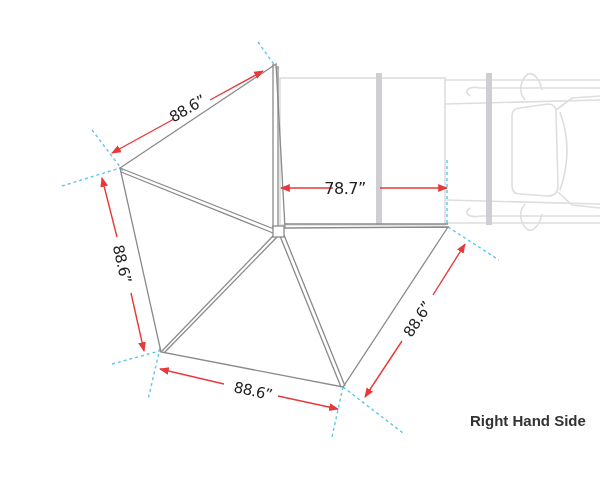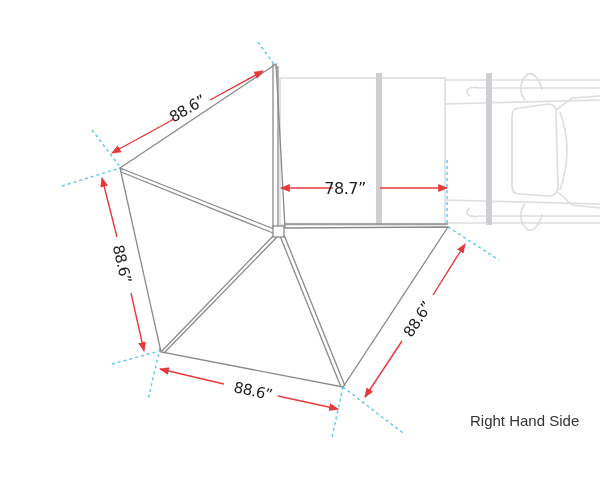--- a/index.html
+++ b/index.html
@@ -1,19 +1,19 @@
 <!DOCTYPE html>
 <html><head>
 <meta charset="utf-8">
 <style>
   html, body { margin: 0; padding: 0; background: #ffffff; }
   body { width: 600px; height: 477px; position: relative; overflow: hidden; font-family: "DejaVu Sans", sans-serif; }
   #stage { position: absolute; left: 0; top: 0; width: 600px; height: 477px; }
   .dim-text { font-family: "DejaVu Sans", sans-serif; font-size: 15px; fill: #222222; letter-spacing: -0.5px; }
-  .caption { position: absolute; left: 470px; top: 412px; font-family: "Liberation Sans", sans-serif; font-size: 15px; color: #333333; white-space: nowrap; }
+  .caption { position: absolute; left: 470px; top: 412px; font-family: "Liberation Sans", sans-serif; font-size: 15px; color: #333333; white-space: nowrap; font-weight: bold; }
 </style>
 </head>
 <body>
 
 <div id="stage">
 <svg width="600" height="477" viewBox="0 0 600 477" xmlns="http://www.w3.org/2000/svg">
   <defs>
     <marker id="arr" viewBox="0 0 10 10" refX="9" refY="5" markerWidth="7" markerHeight="7" orient="auto-start-reverse">
       <path d="M0,1 L10,5 L0,9 z" fill="#e8393a"></path>
     </marker>

